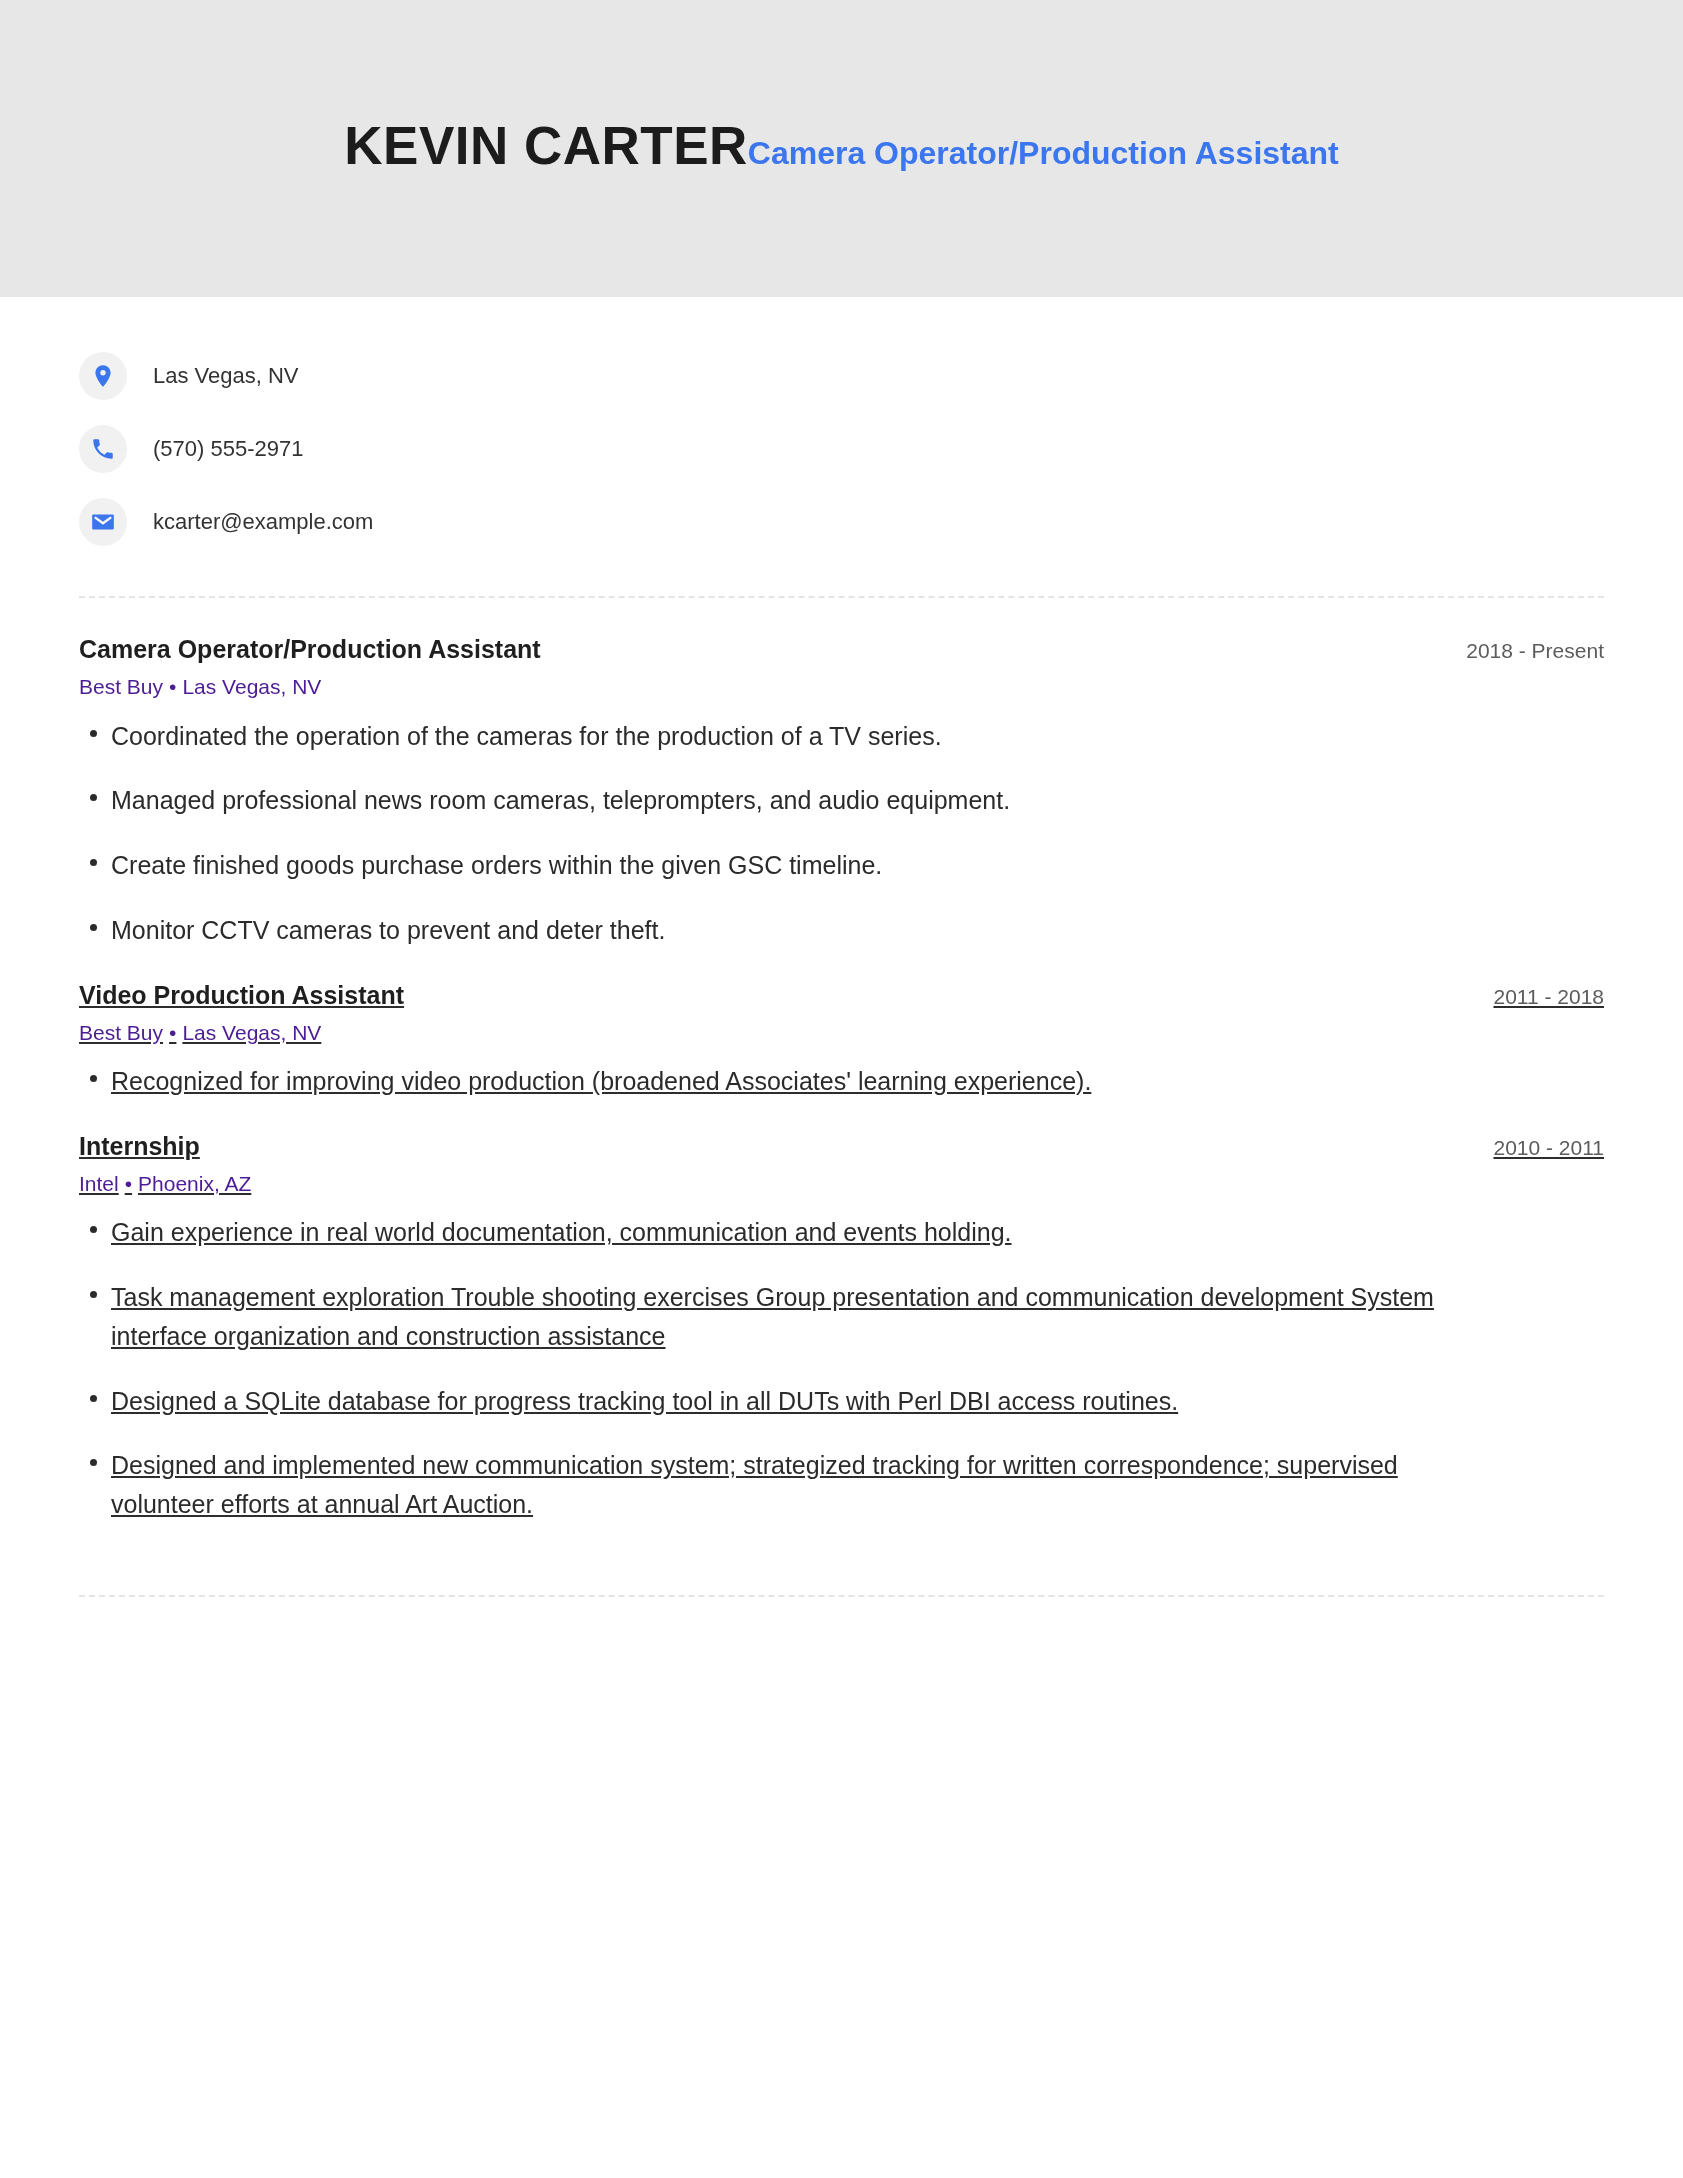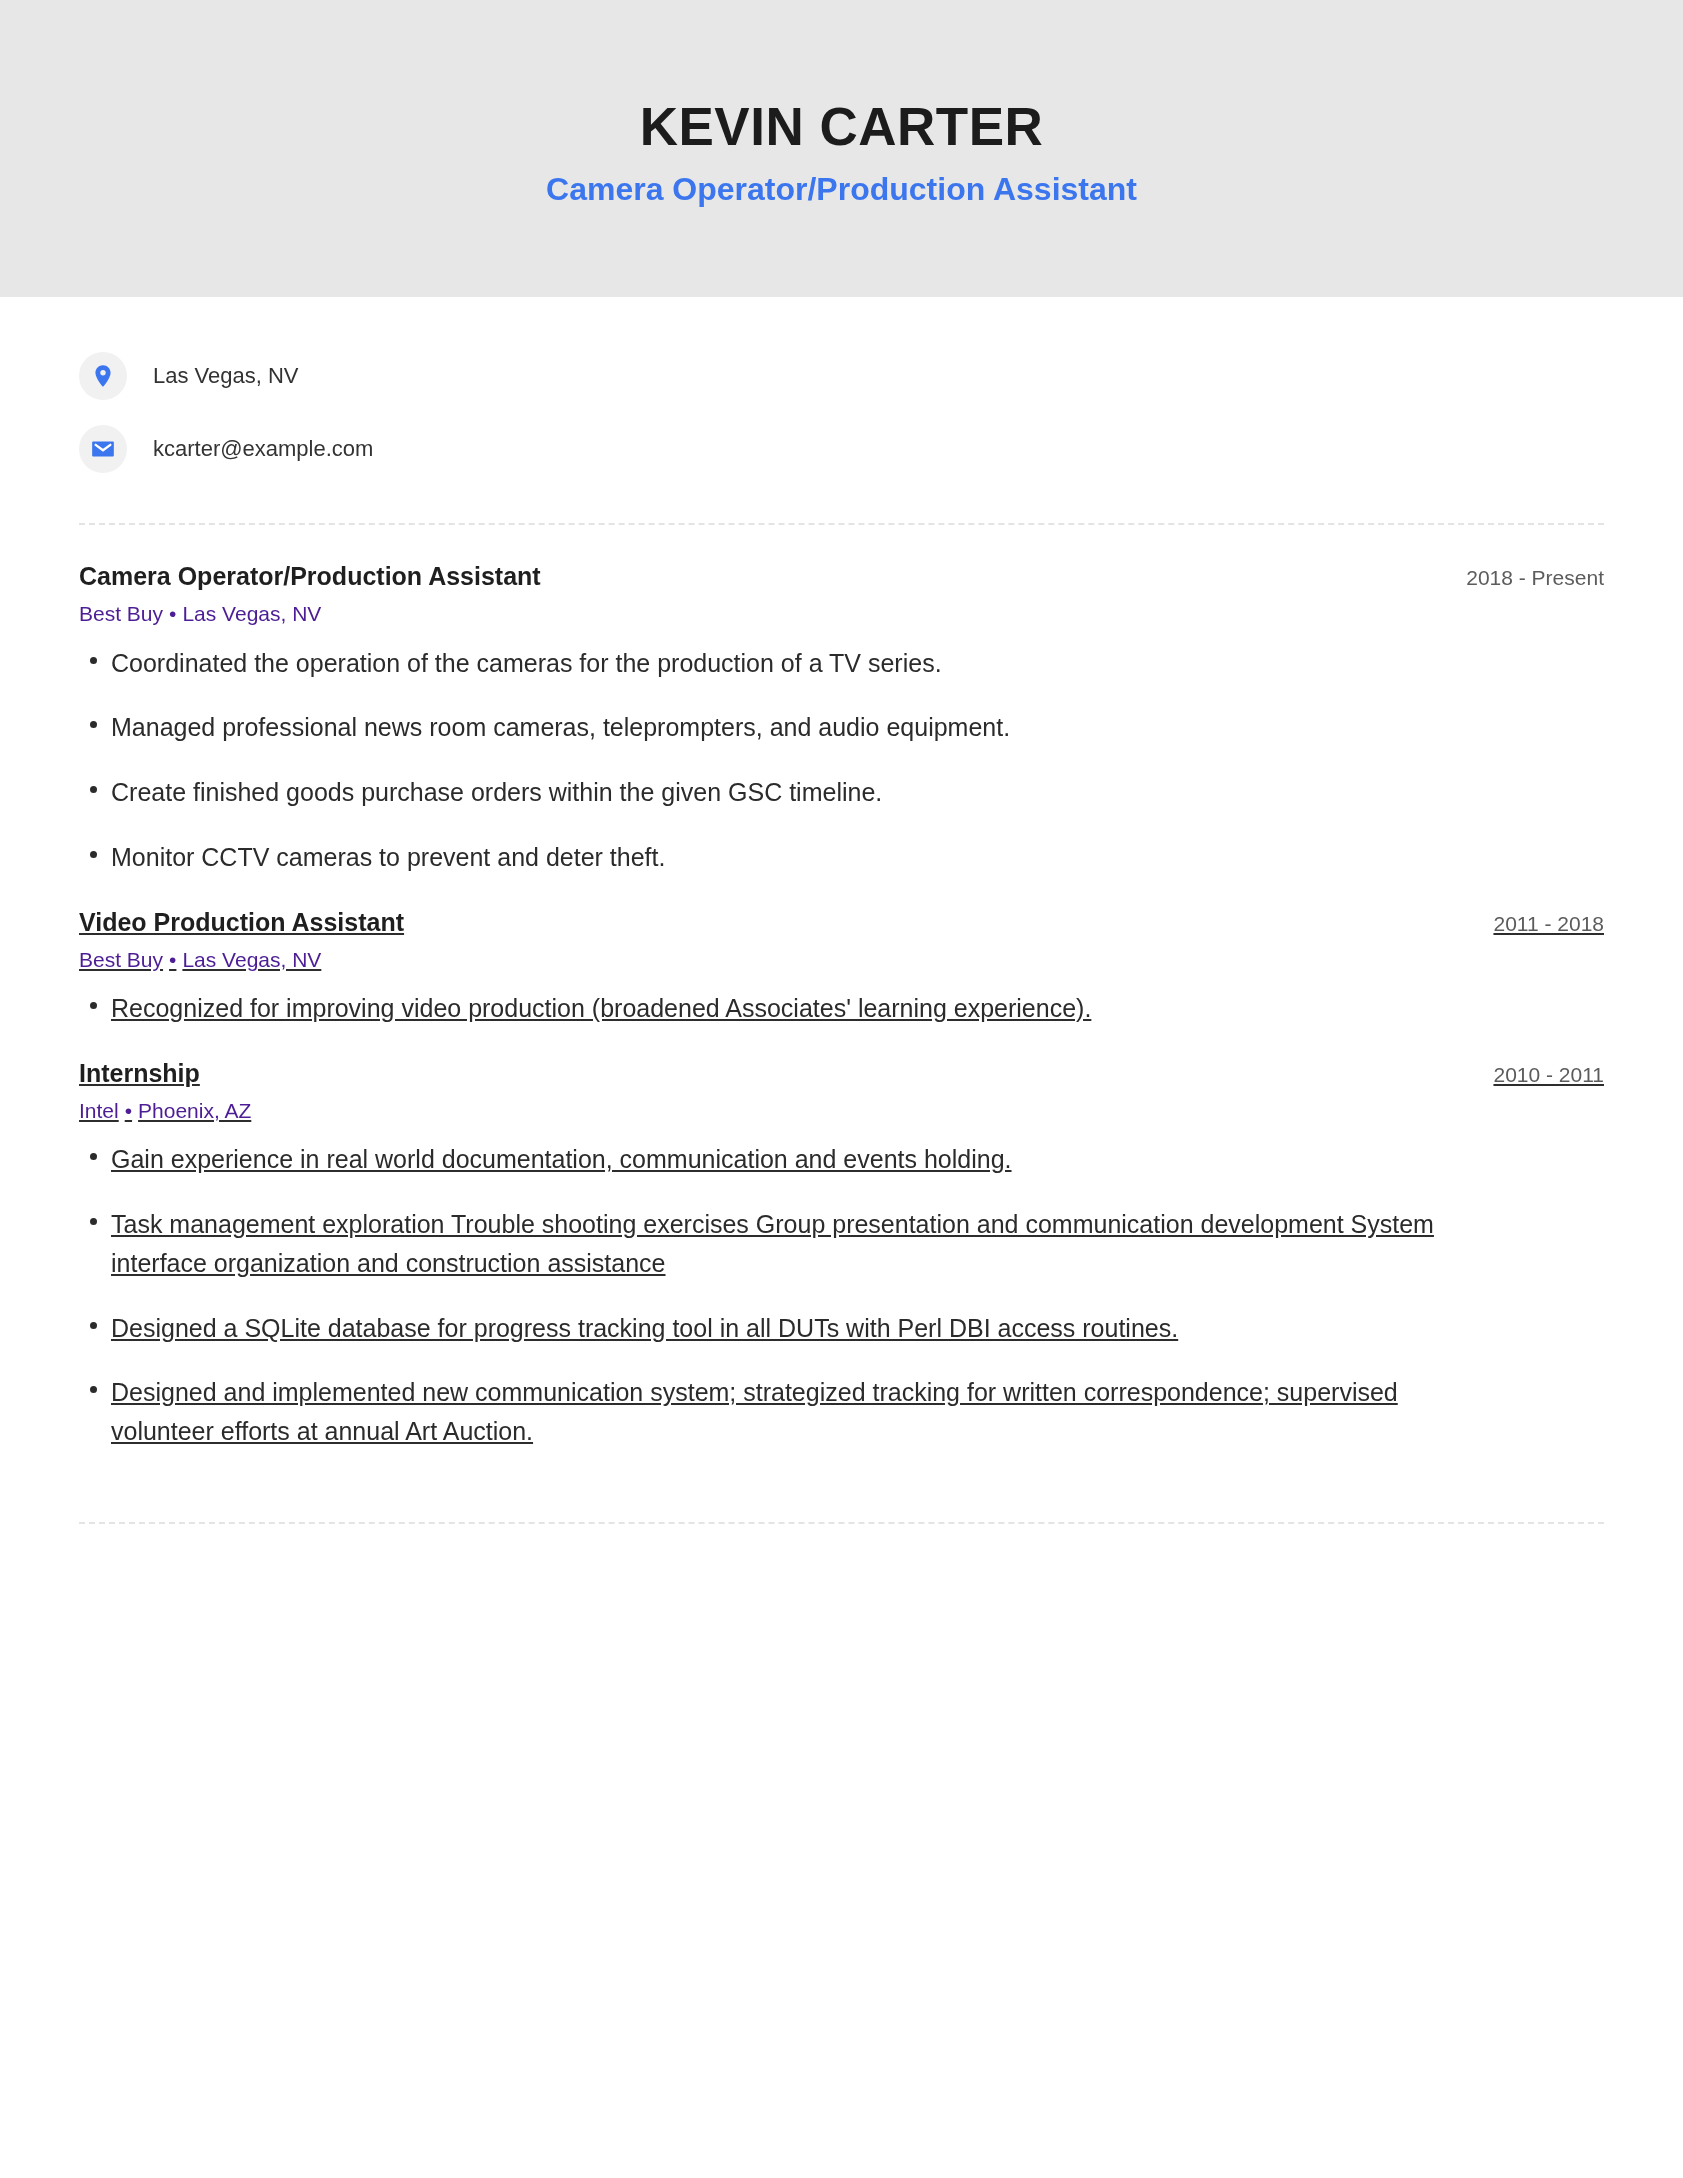--- a/index.html
+++ b/index.html
@@ -17,21 +17,21 @@
     position: relative;
     overflow: hidden;
   }
 
   
   .resume-header {
     width: 100%;
     height: 297px;
     background: #e7e7e7;
     display: flex;
-    flex-direction: column;
+    flex-direction: row;
     align-items: center;
     justify-content: center;
     padding-top: 10px;
   }
   .candidate-name {
     font-size: 53px;
     font-weight: 700;
     letter-spacing: 0.5px;
     color: #1c1c1c;
     line-height: 1.1;
@@ -178,20 +178,28 @@
 
     <div class="contact-row">
       <span class="contact-icon-circle">
         <svg width="26" height="26" viewBox="0 0 24 24" aria-hidden="true">
           <path fill="#3b76ef" d="M12 2C8.13 2 5 5.13 5 9c0 5.25 7 13 7 13s7-7.75 7-13c0-3.87-3.13-7-7-7zm0 9.5a2.5 2.5 0 1 1 0-5 2.5 2.5 0 0 1 0 5z"></path>
         </svg>
       </span>
       <span class="contact-text">Las Vegas, NV</span>
     </div>
 
+    <div class="contact-row">
+      <span class="contact-icon-circle">
+        <svg width="26" height="26" viewBox="0 0 24 24" aria-hidden="true">
+          <path fill="#3b76ef" d="M6.62 10.79a15.05 15.05 0 0 0 6.59 6.59l2.2-2.2a1 1 0 0 1 1.02-.24c1.12.37 2.33.57 3.57.57a1 1 0 0 1 1 1V20a1 1 0 0 1-1 1C10.61 21 3 13.39 3 4a1 1 0 0 1 1-1h3.5a1 1 0 0 1 1 1c0 1.25.2 2.45.57 3.57a1 1 0 0 1-.25 1.02l-2.2 2.2z"></path>
+        </svg>
+      </span>
+      <span class="contact-text">(570) 555-2971</span>
+    </div>
 
     <div class="contact-row">
       <span class="contact-icon-circle">
         <svg width="26" height="26" viewBox="0 0 24 24" aria-hidden="true">
           <path fill="#3b76ef" d="M3 5h18a1 1 0 0 1 1 1v12a1 1 0 0 1-1 1H3a1 1 0 0 1-1-1V6a1 1 0 0 1 1-1z"></path>
           <path fill="none" stroke="#ffffff" stroke-width="2.2" stroke-linecap="round" stroke-linejoin="round" d="M5.2 8.2L12 13.2l6.8-5"></path>
         </svg>
       </span>
       <span class="contact-text">kcarter@example.com</span>
     </div>

